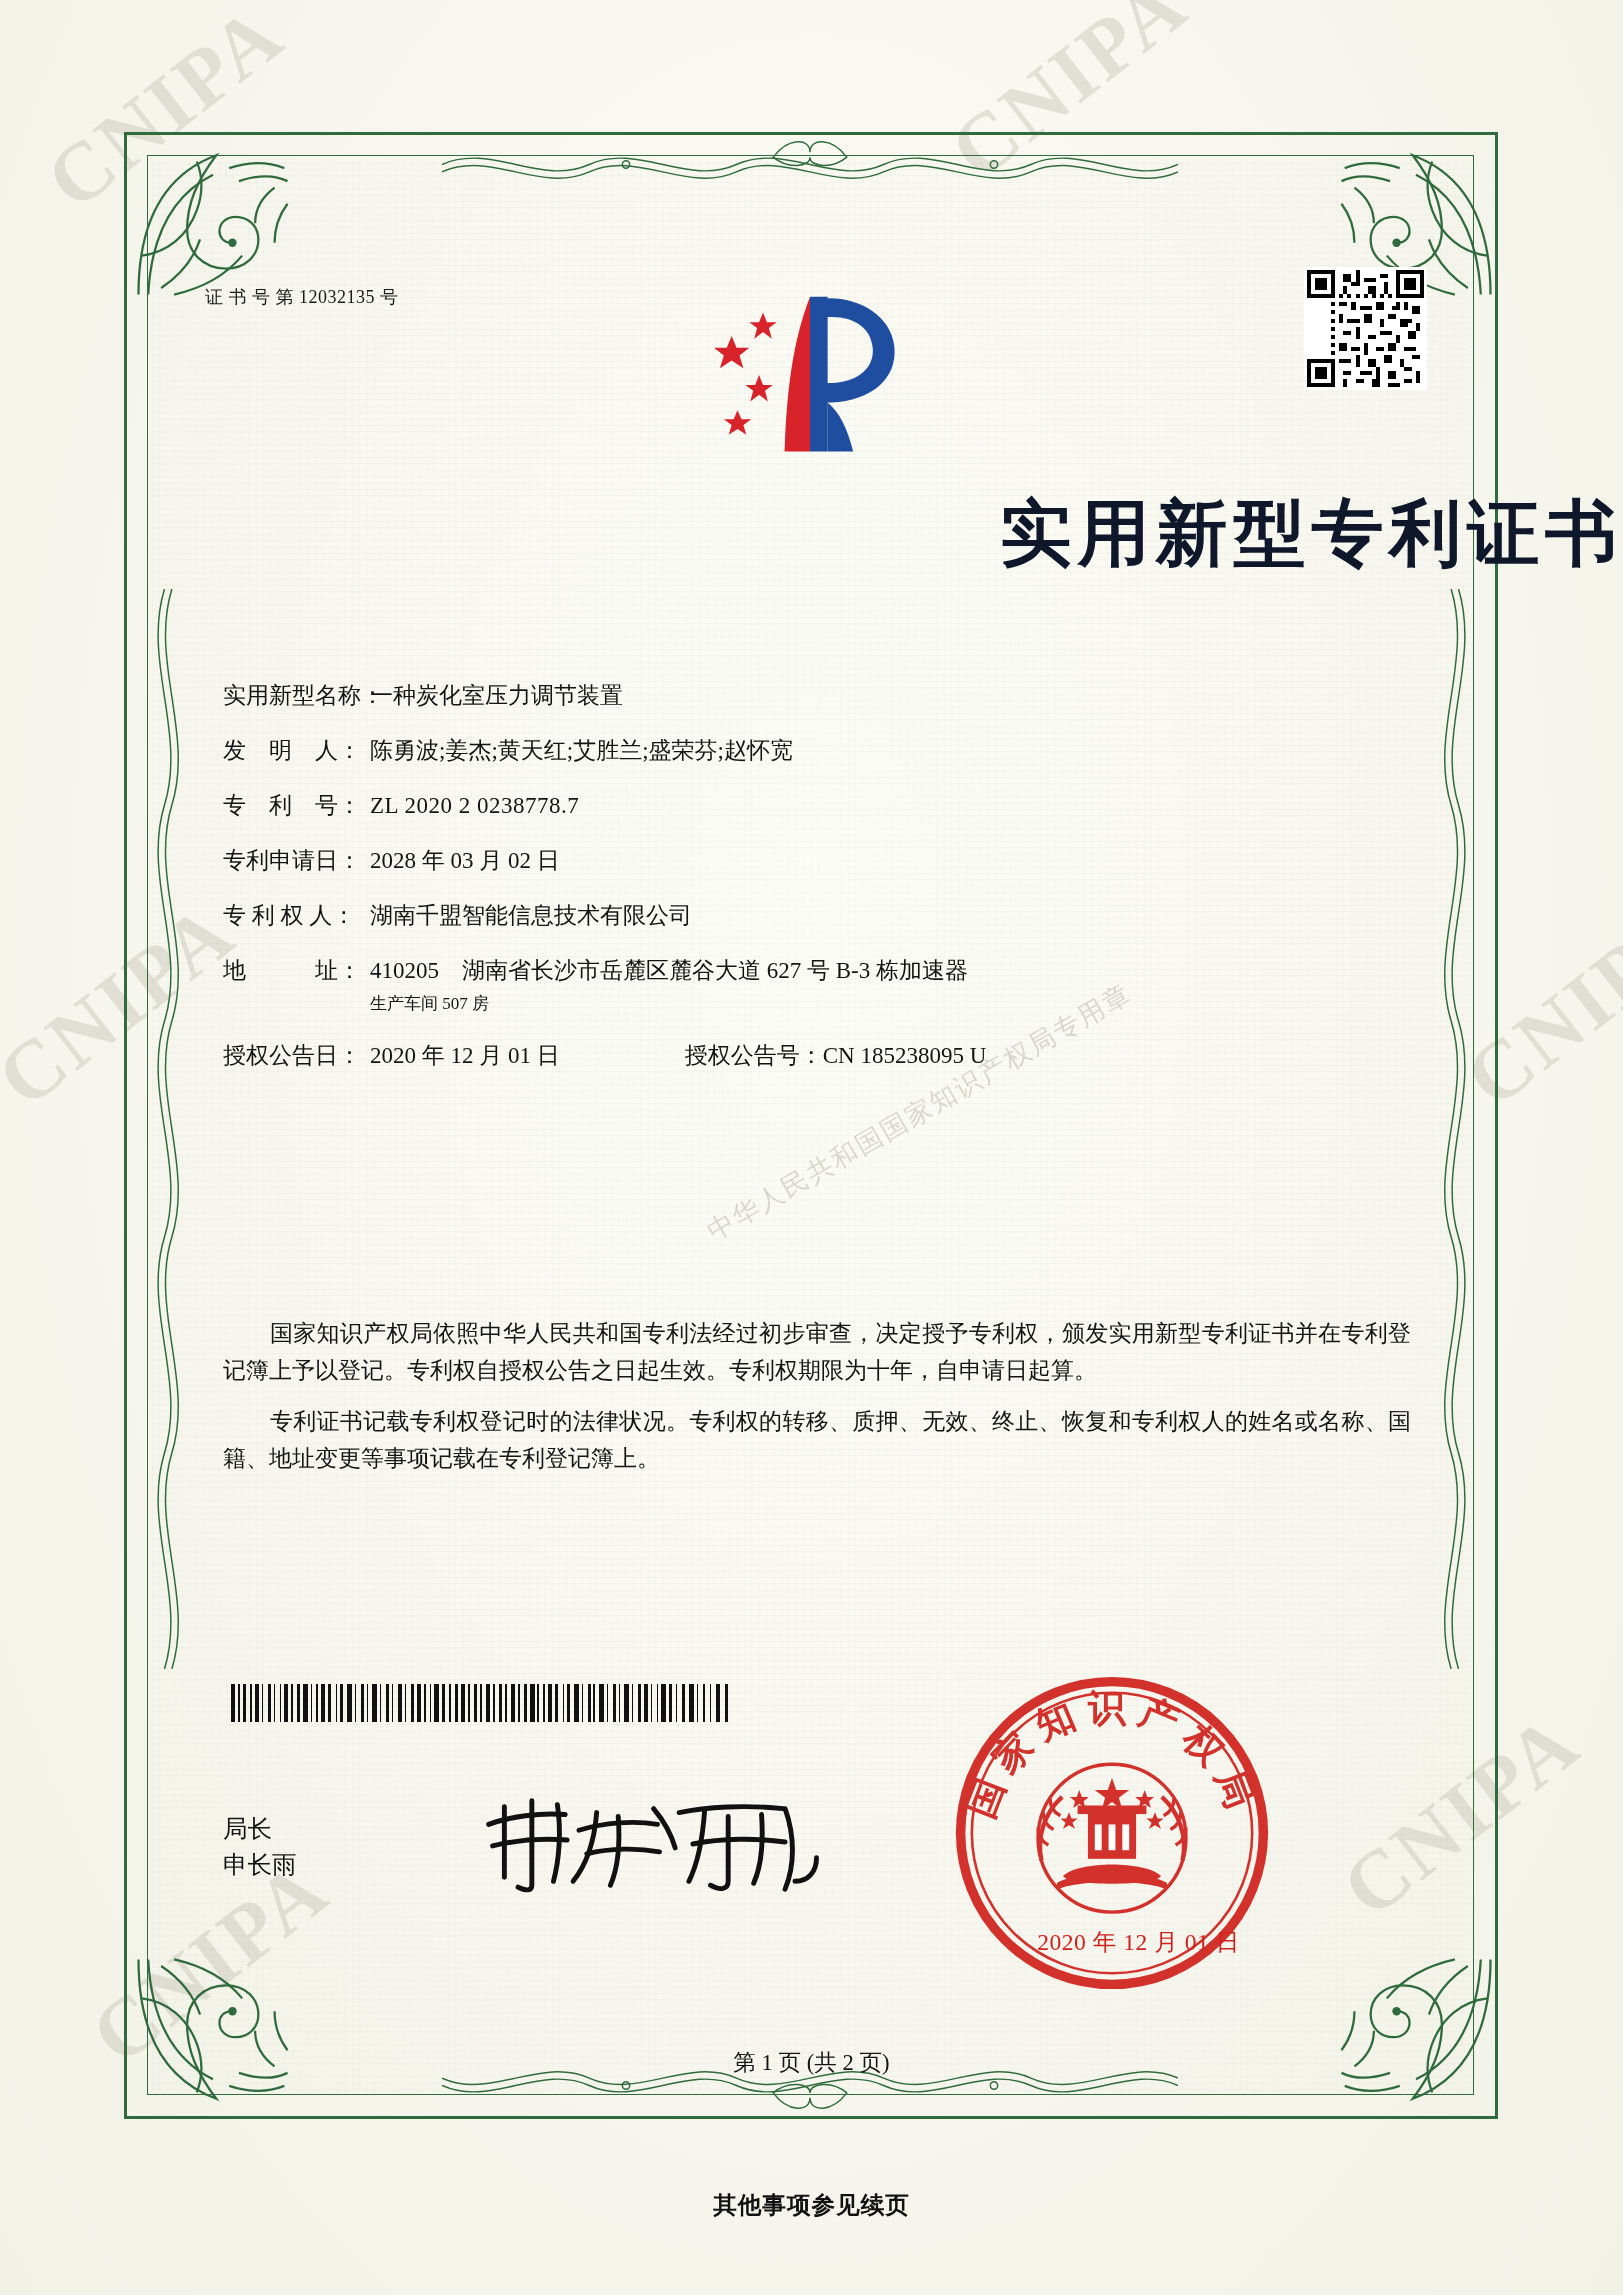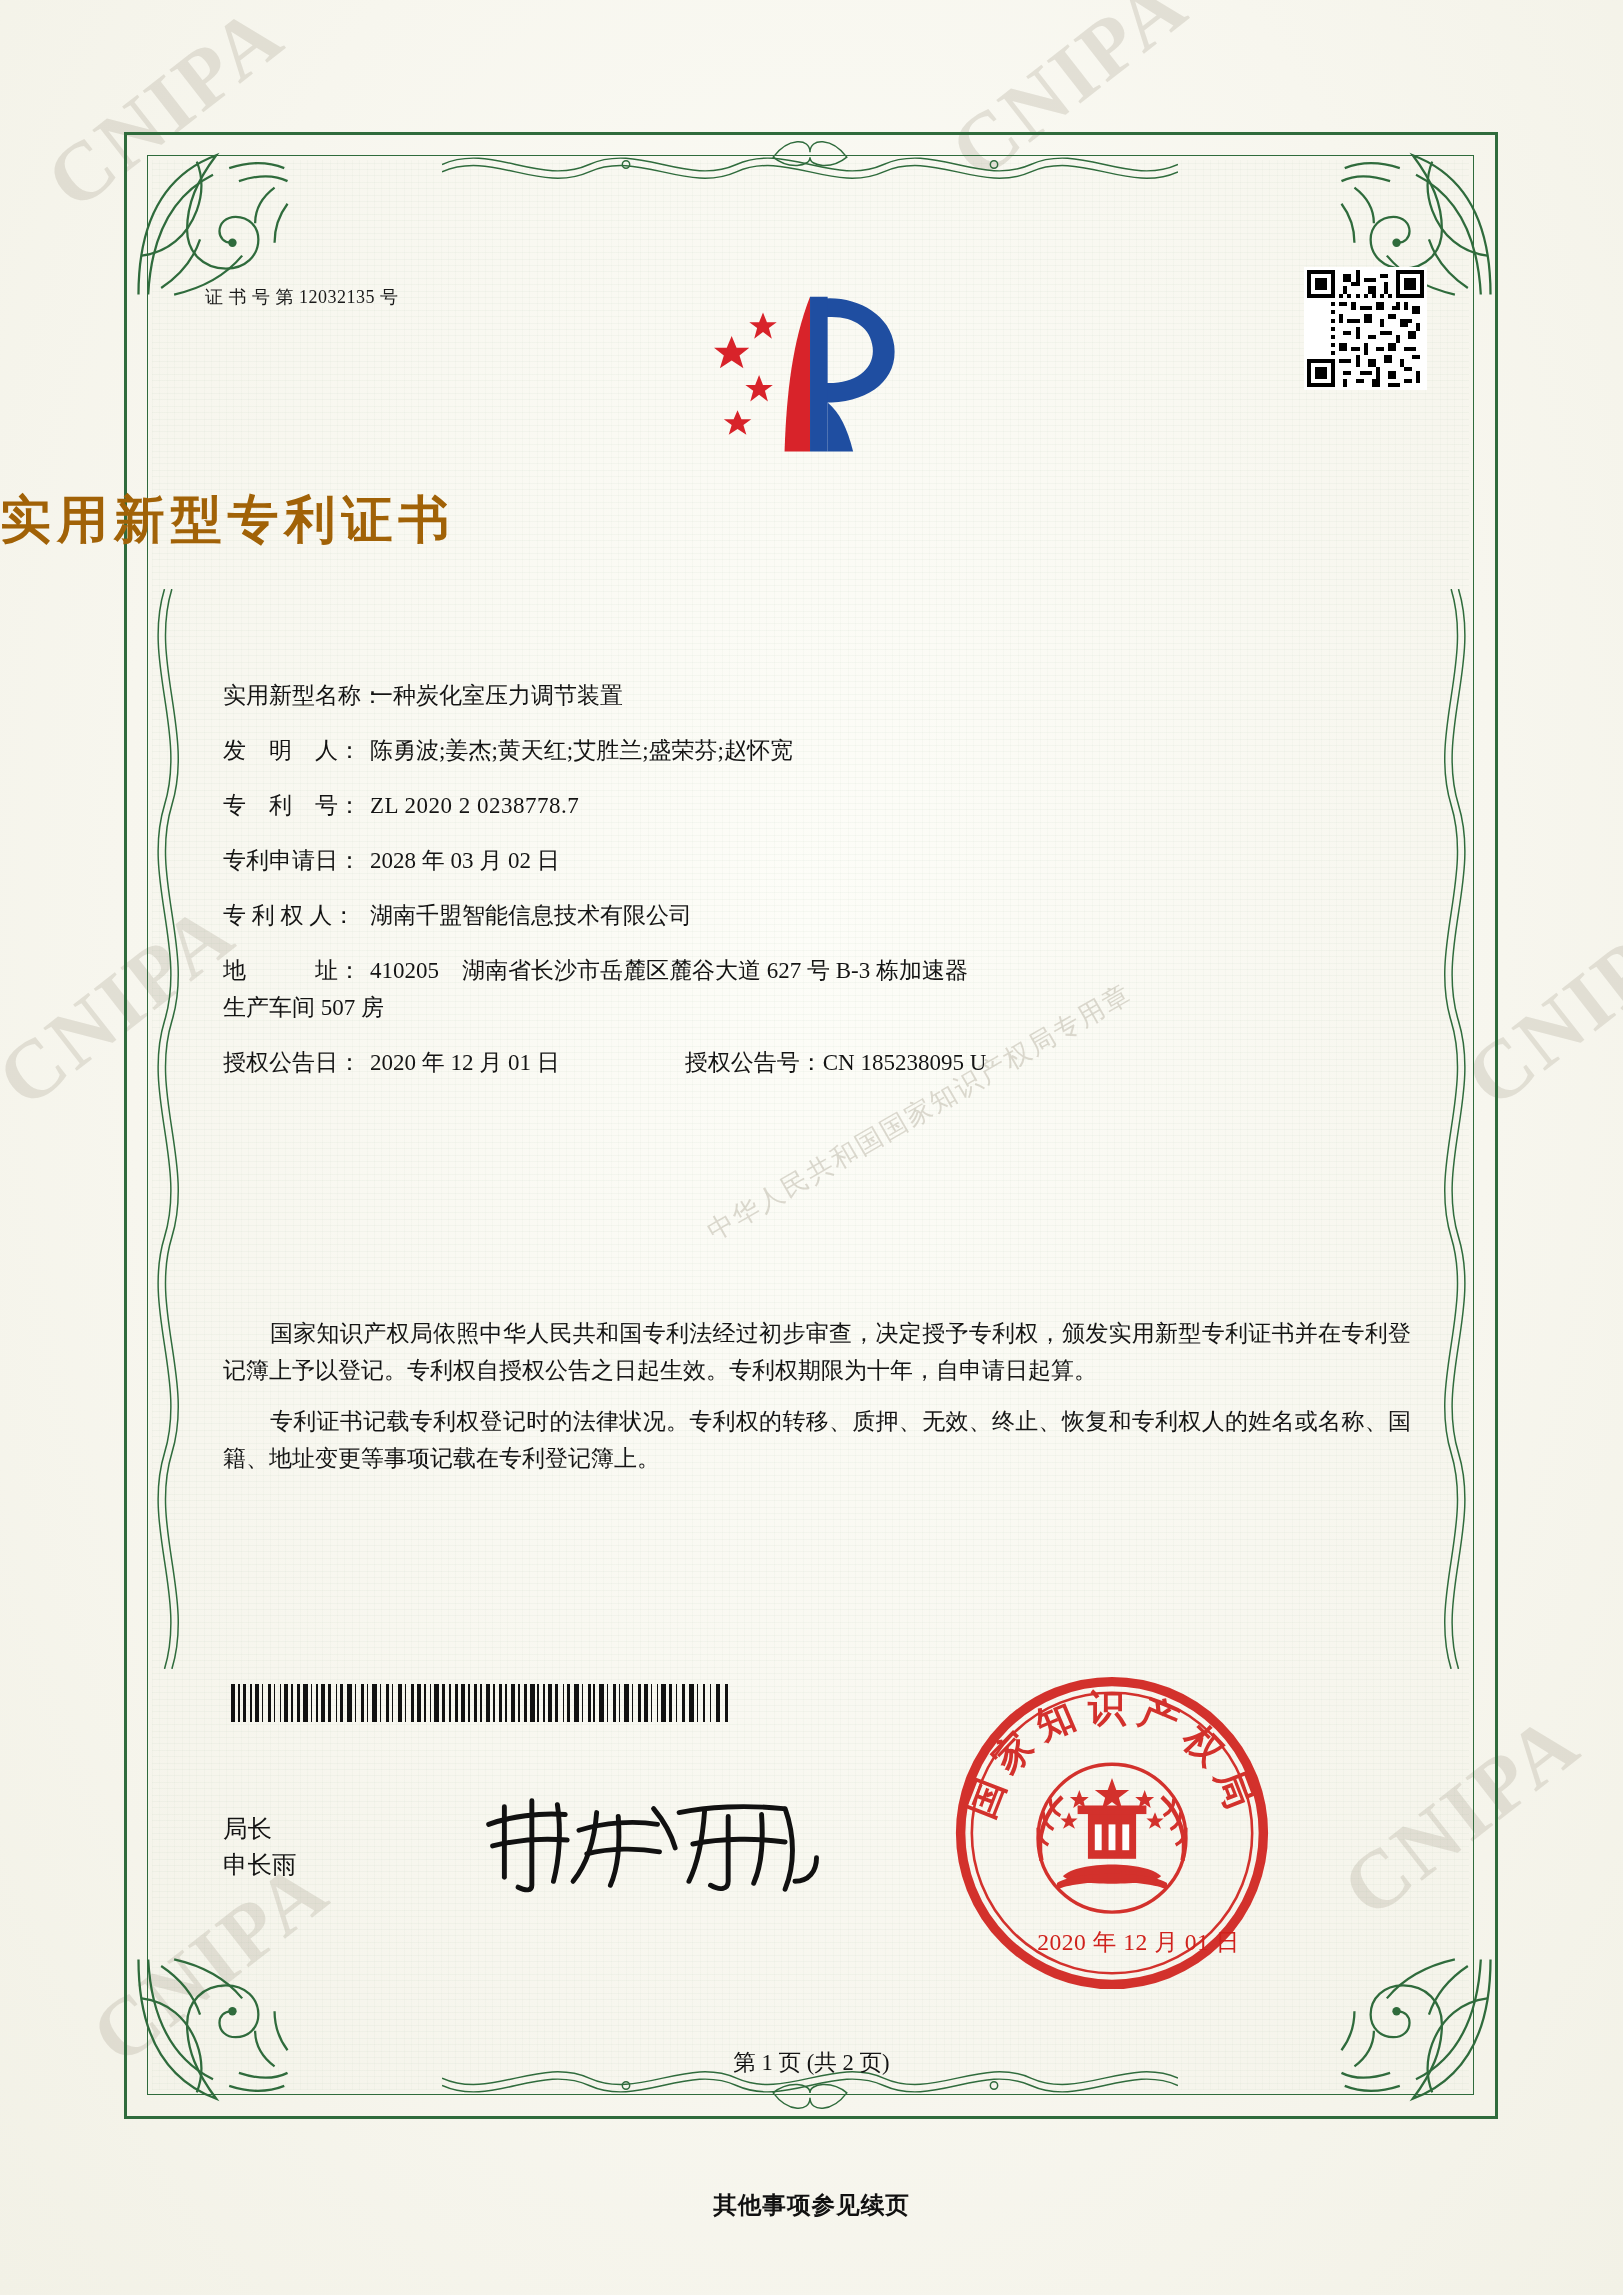--- a/index.html
+++ b/index.html
@@ -156,25 +156,25 @@
     position: absolute;
     left: 708px; top: 285px;
     width: 206px; height: 191px;
   }
   .emblem svg { width: 100%; height: 100%; display: block; }
 
   .title {
     position: absolute;
     left: 0; right: 0;
     top: 486px;
-    text-align: left;
-    font-size: 51px;
+    text-align: right;
+    font-size: 72px;
     font-weight: 700;
     letter-spacing: 5.9px;
-    color: #a16207;
+    color: #0f172a;
     font-family: "DejaVu Serif", "Liberation Serif", serif;
   }
 
   
   .fields {
     position: absolute;
     left: 223px;
     top: 682px;
     width: 1178px;
     font-size: 23px;
@@ -191,22 +191,23 @@
     display: inline-block;
     width: 147px;
     flex: 0 0 147px;
     letter-spacing: 0;
   }
   .value { flex: 1 1 auto; }
   .value.mono-ish { font-family: "Liberation Serif", serif; letter-spacing: 0.5px; }
 
   .row.addr { margin-bottom: 8.8px; align-items: flex-end; }
   .addr-cont {
+    margin-left: 147px;
     margin-bottom: 27.5px;
-    font-size: 23px;
+    font-size: 17px;
   }
 
   .row.two-col .value { flex: 0 0 auto; }
   .pub-no-label {
     margin-left: 125px;
   }
 
   
   .paras {
     position: absolute;

